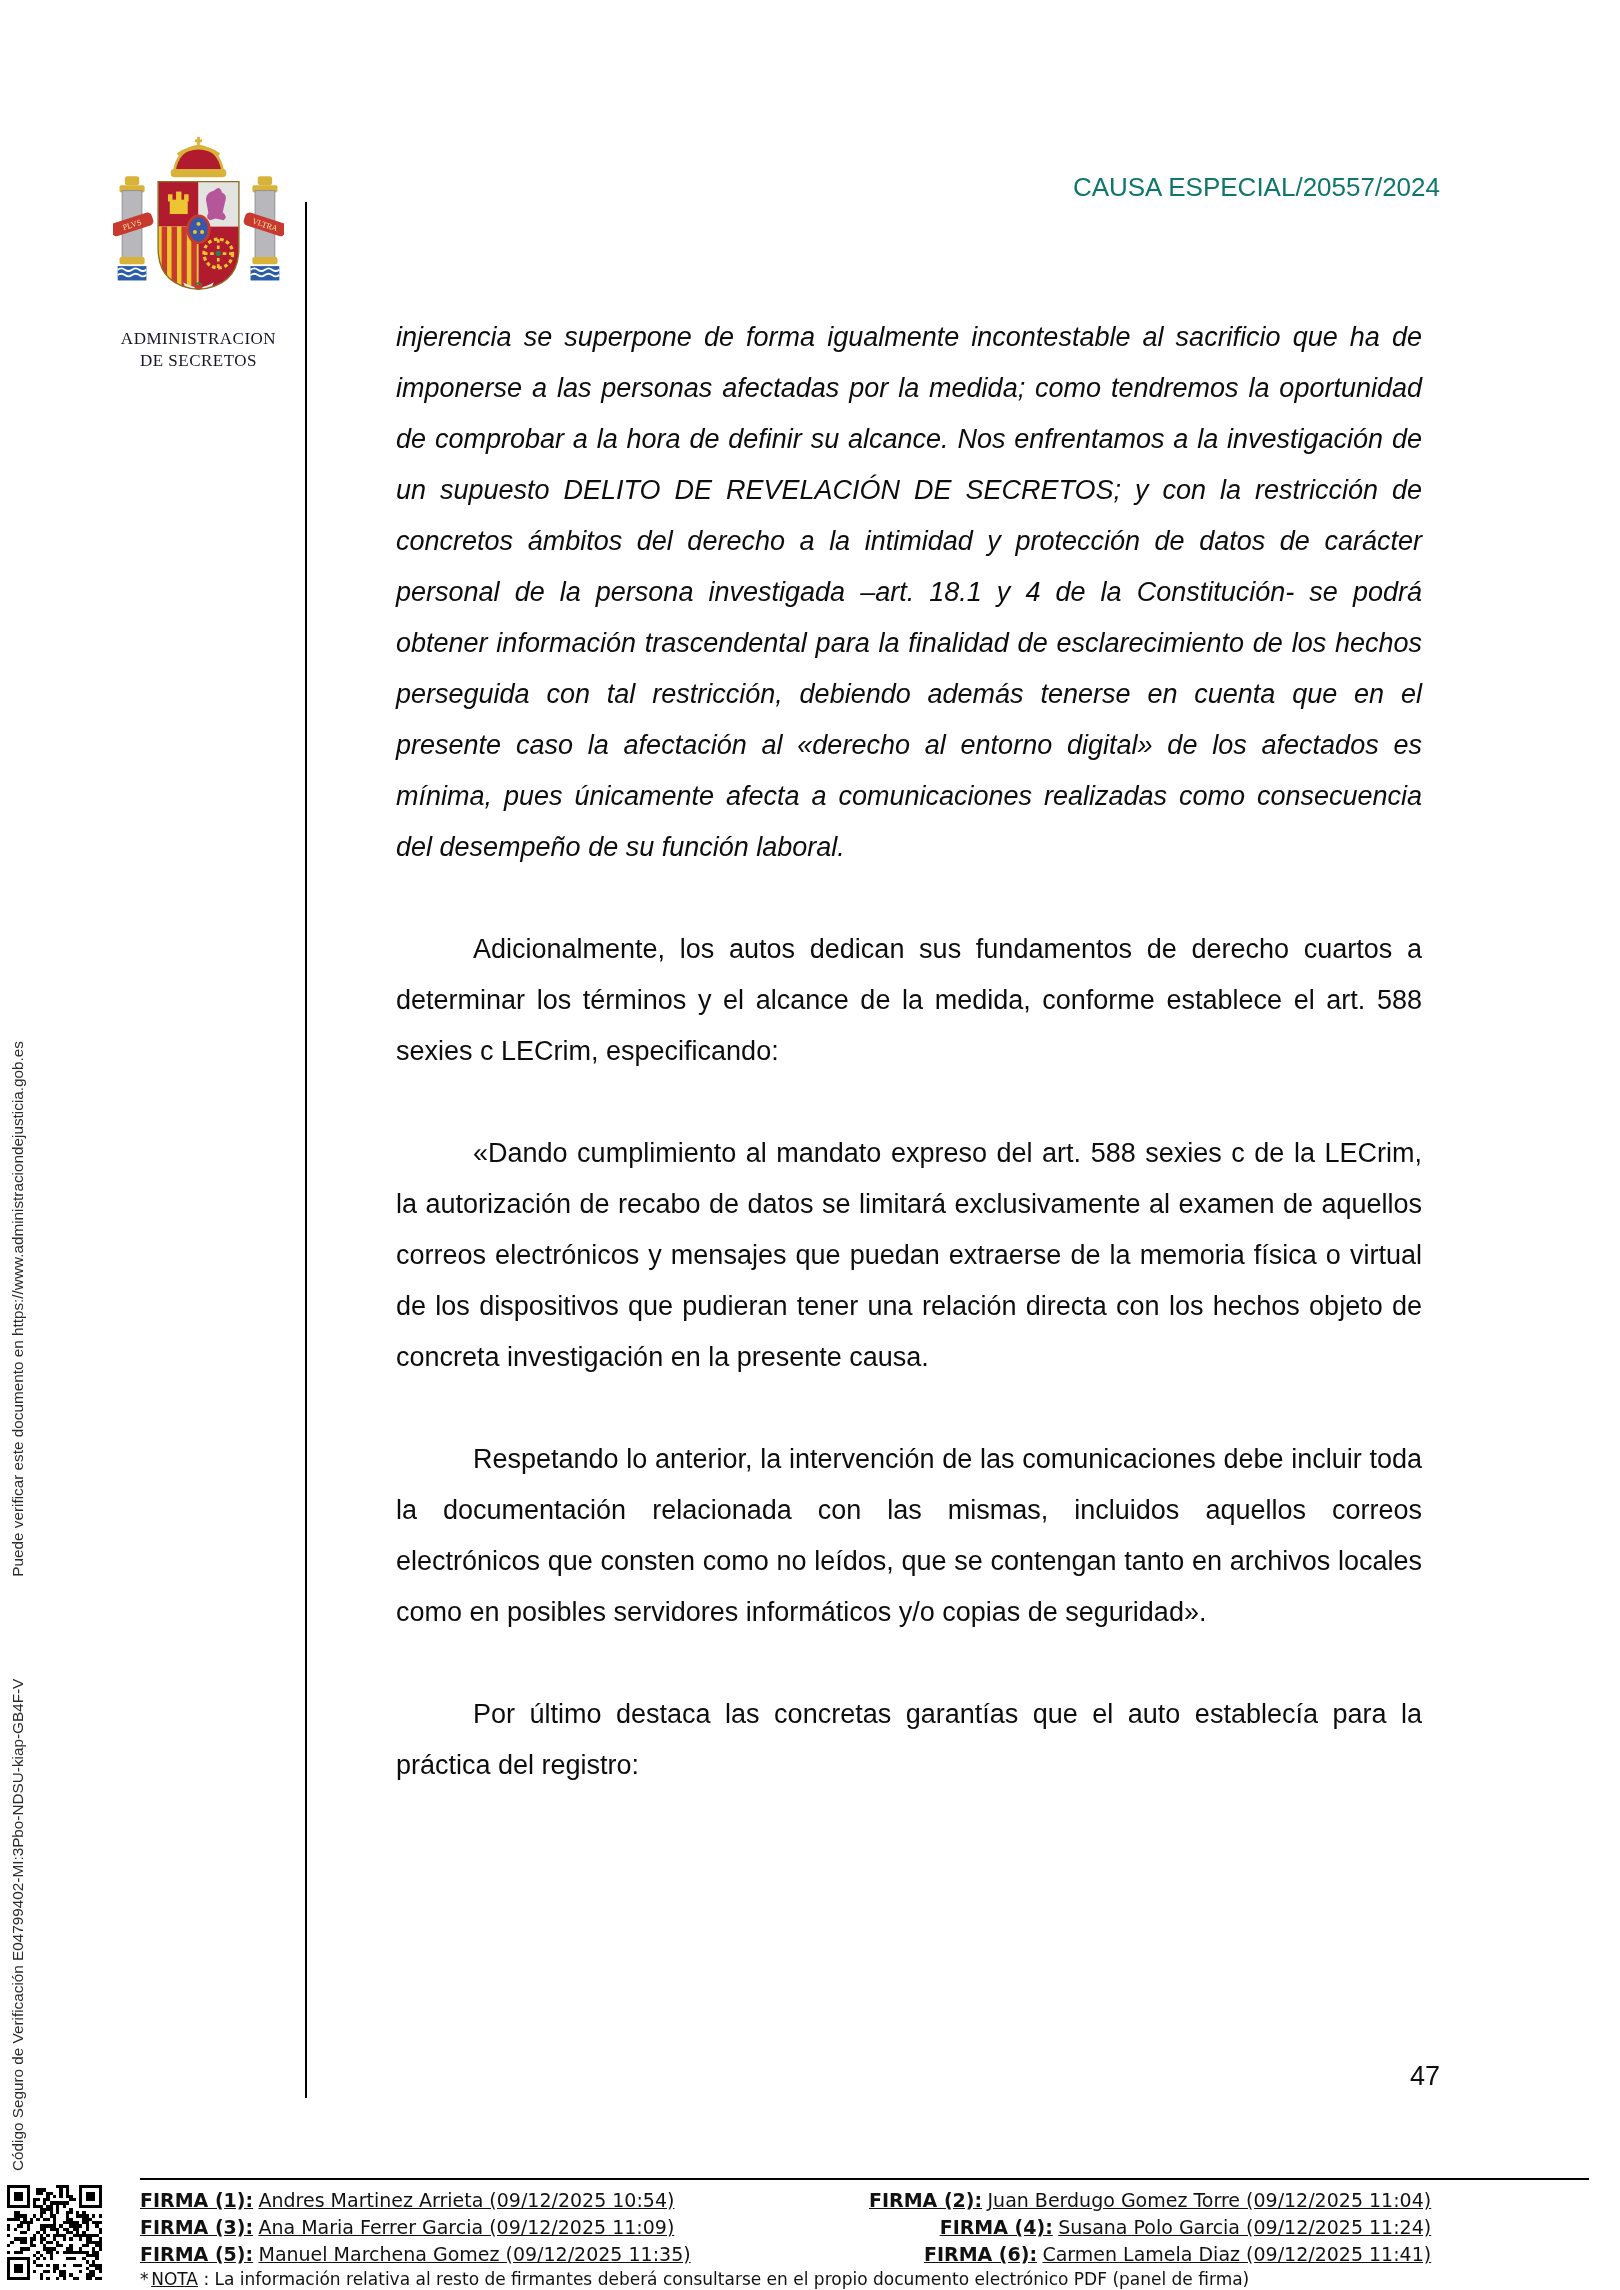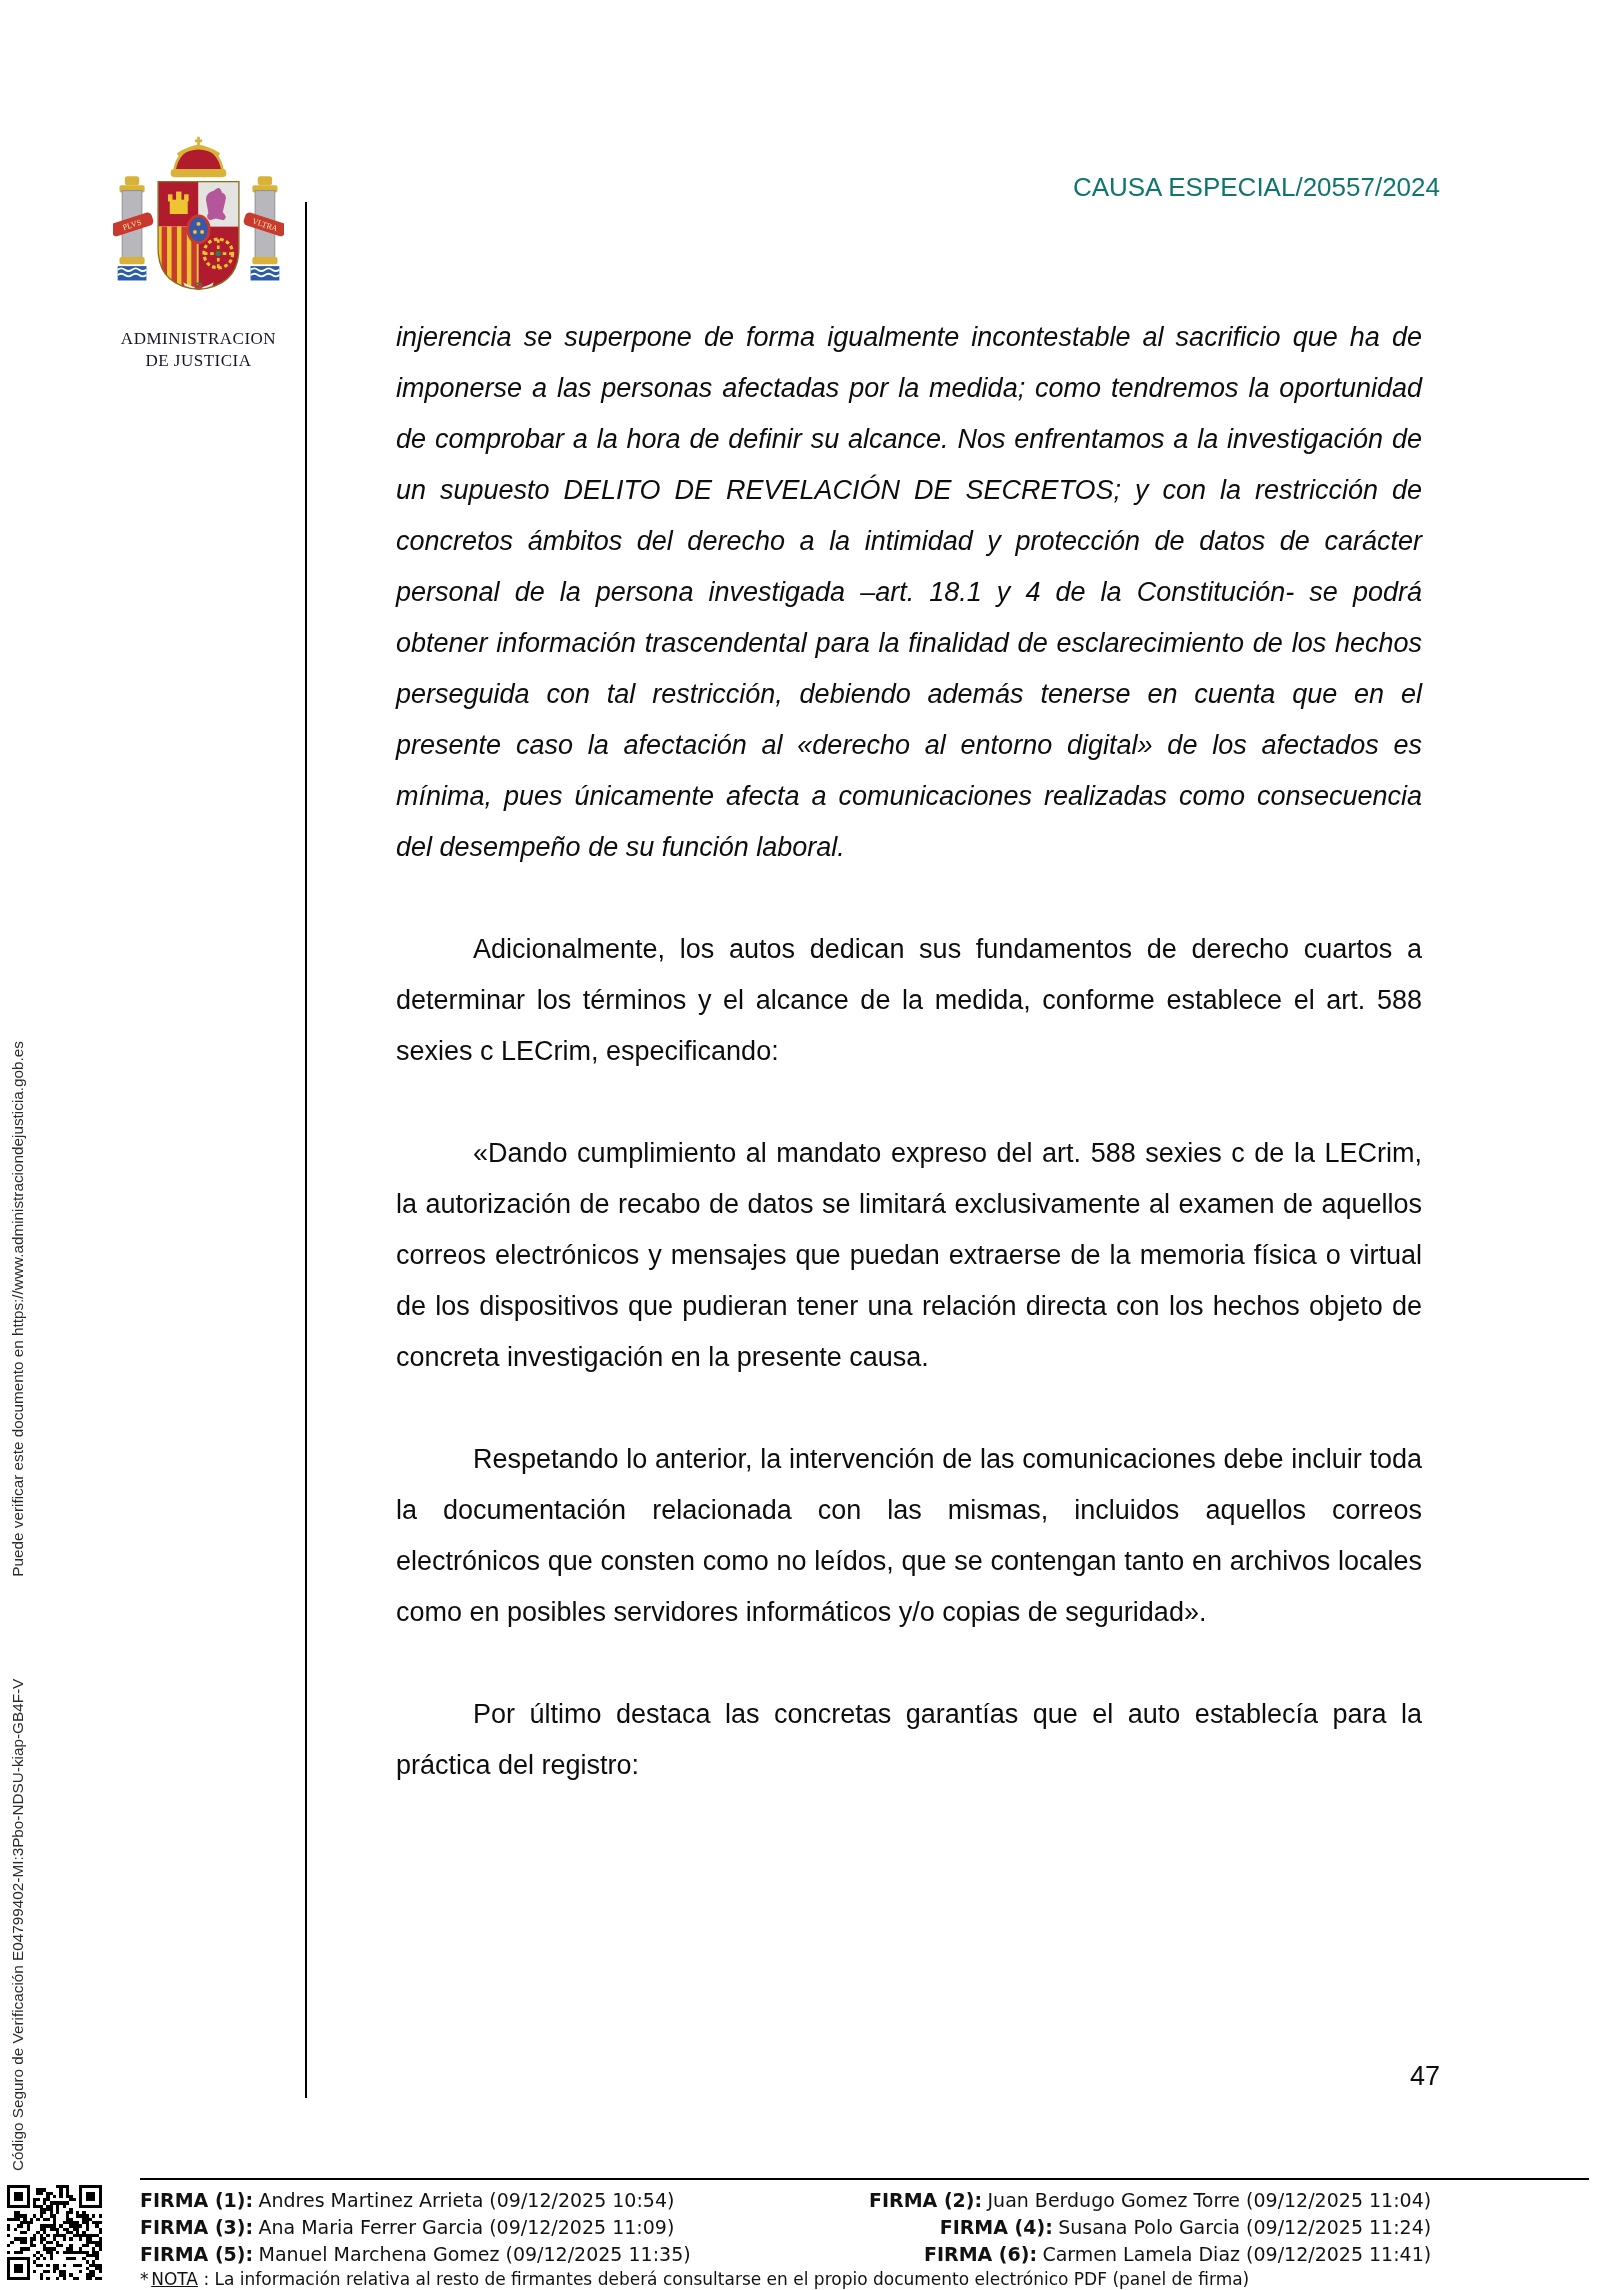--- a/index.html
+++ b/index.html
@@ -37,21 +37,21 @@
   .body-text p.italic { font-style:italic; }
   .body-text p.indent { text-indent:77px; }
 
   .page-number { position:absolute; top:2061px; right:180px; font-size:27px; }
 
   
   .footer-rule { position:absolute; left:140px; top:2178px; width:1449px; height:1.8px; background:#000; }
   .sig-col { position:absolute; top:2187px; font-family:"DejaVu Sans", sans-serif; font-size:19px; color:#111; }
   .sig-col.left { left:140px; }
   .sig-col.right { left:869px;text-align:right; }
-  .sig-row { height:27px; line-height:27px; white-space:nowrap; }
+  .sig-row { height:27px; line-height:27px; white-space:nowrap;text-decoration:underline; }
   .sig-row b { font-weight:bold; margin-right:5.4px; }
   .foot-note {
     position:absolute; left:140px; top:2269px; font-family:"DejaVu Sans", sans-serif;
     font-size:17px; color:#111; white-space:nowrap;
   }
   .foot-note .nota { text-decoration:underline; }
   .foot-note .star { margin-right:2.7px; }
 
   .qr { position:absolute; left:7.2px; top:2185px; width:95px; height:95px; }
 </style>
@@ -142,21 +142,21 @@
       <ellipse cx="95" cy="105" rx="12" ry="15" fill="#3a57a7" stroke="#c8392e" stroke-width="3"></ellipse>
       <g fill="#edc531">
         <circle cx="95" cy="99" r="2.2"></circle>
           <circle cx="91" cy="108" r="2.2"></circle>
           <circle cx="99" cy="108" r="2.2"></circle>
       </g>
       <path d="M50 52 h90 v74 q0 42 -45 46 q-45 -4 -45 -46 z" fill="none" stroke="#8a6d1f" stroke-width="1.5"></path>
     </svg>
     <div class="org-name">
       <div>ADMINISTRACION</div>
-      <div>DE JUSTICIA</div>
+      <div>DE SECRETOS</div>
     </div>
   </div>
 
   <div class="v-divider"></div>
 
   <div class="case-header">CAUSA ESPECIAL/20557/2024</div>
 
   <div class="body-text">
     <p class="italic">injerencia se superpone de forma igualmente incontestable al sacrificio que ha de imponerse a las personas afectadas por la medida; como tendremos la oportunidad de comprobar a la hora de definir su alcance. Nos enfrentamos a la investigación de un supuesto DELITO DE REVELACIÓN DE SECRETOS; y con la restricción de concretos ámbitos del derecho a la intimidad y protección de datos de carácter personal de la persona investigada –art. 18.1 y 4 de la Constitución- se podrá obtener información trascendental para la finalidad de esclarecimiento de los hechos perseguida con tal restricción, debiendo además tenerse en cuenta que en el presente caso la afectación al «derecho al entorno digital» de los afectados es mínima, pues únicamente afecta a comunicaciones realizadas como consecuencia del desempeño de su función laboral.</p>
     <p class="indent">Adicionalmente, los autos dedican sus fundamentos de derecho cuartos a determinar los términos y el alcance de la medida, conforme establece el art. 588 sexies c LECrim, especificando:</p>

